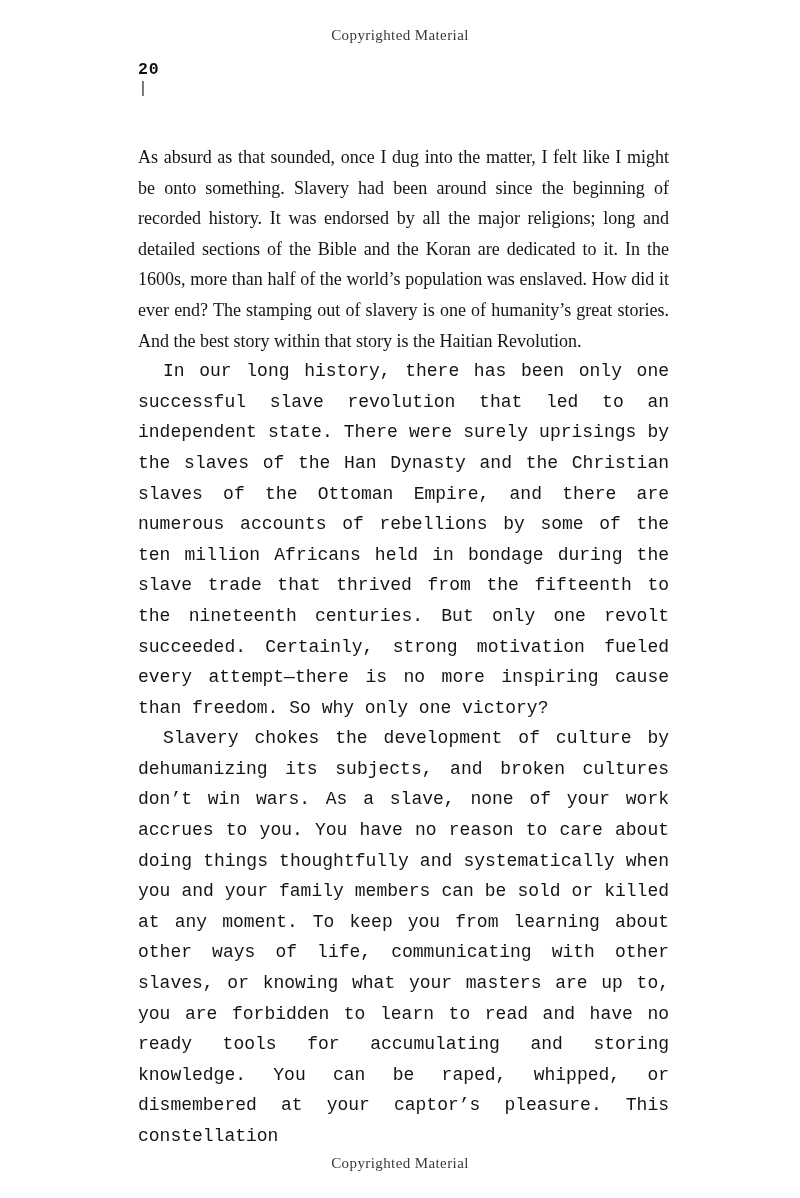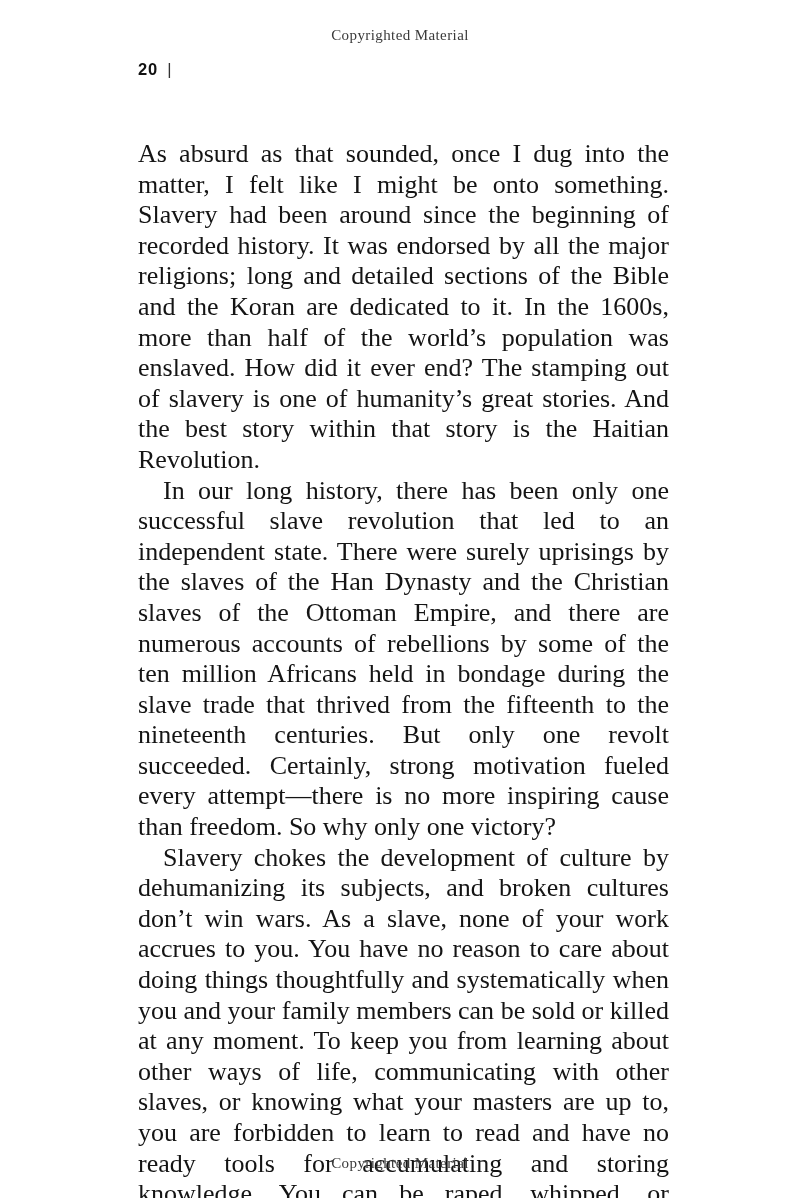--- a/index.html
+++ b/index.html
@@ -37,54 +37,56 @@
   .content {
     position: absolute;
     left: 138px;
     top: 60px;
     width: 531px;
   }
 
   .running-head {
     display: flex;
     align-items: baseline;
-    font-family: Liberation Sans, sans-serif;
+    font-family: Liberation Mono, monospace;
     font-weight: bold;
     font-size: 16.5px;
     letter-spacing: 0.9px;
     color: #111;
-    margin-bottom: 60px;
+    margin-bottom: 44px;
     white-space: nowrap;
+    flex-direction: column;
   }
   .running-head .folio {
     margin-right: 9px;
   }
   .running-head .rule {
     margin-right: 9px;
     font-weight: normal;
     color: #333;
   }
   .running-head .title {
     font-size: 16.5px;
   }
 
   .body-text p {
     margin: 0;
-    font-size: 26px;
+    font-size: 18px;
     line-height: 30.6px;
     text-align: justify;
     text-justify: inter-word;
     hyphens: manual;
     color: #141414;
   }
   .body-text p.indent {
     text-indent: 25px;
   }
   .body-text p + p {
     margin-top: 0;
+    font-family: Liberation Mono, monospace;
   }
 </style>
 </head>
 <body>
 
 <div class="page">
 
   <div class="watermark watermark-top">Copyrighted Material</div>
 
   <div class="content">

